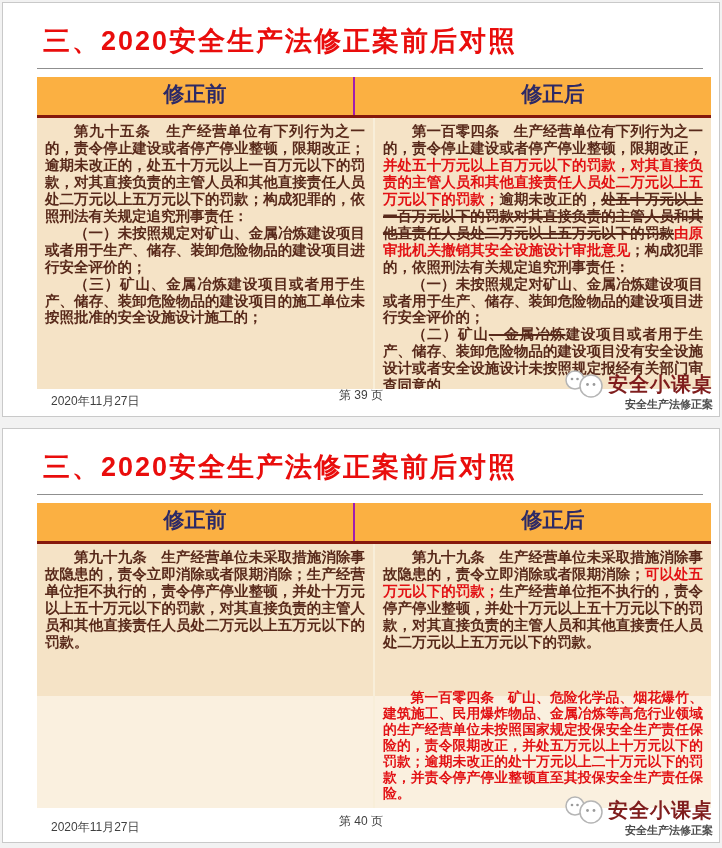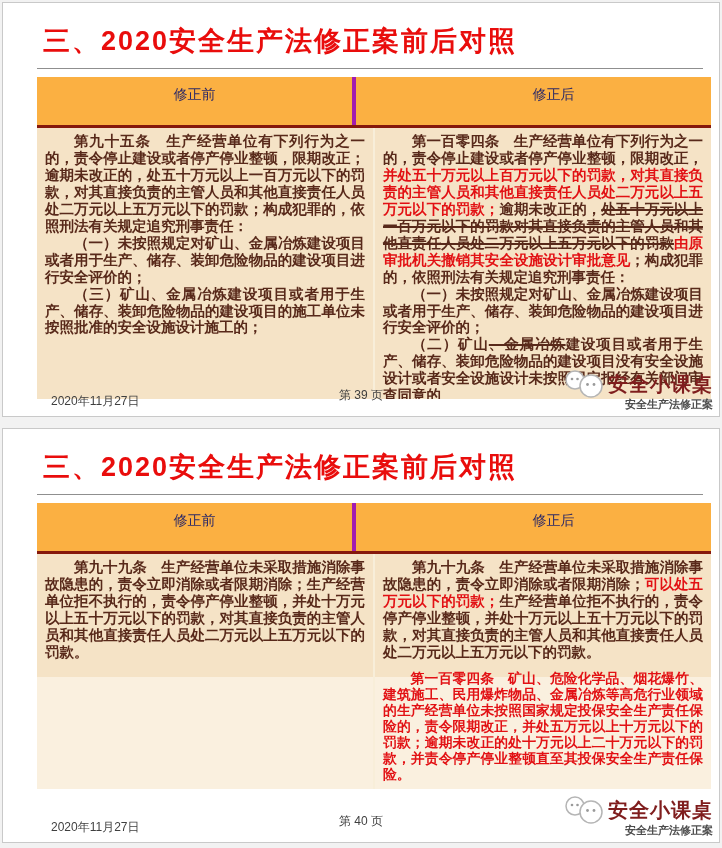--- a/index.html
+++ b/index.html
@@ -18,35 +18,35 @@
   .slide-title{
     margin:0;padding:20px 0 0 40px;height:38px;
     font-size:27px;font-weight:bold;letter-spacing:2px;
     color:var(--title-red,#e90d0c);
     white-space:nowrap;
   }
   .title-rule{border:none;border-top:1px solid #8f8f8f;margin:7px 16px 0 34px;}
   .cmp-table{margin:8px 8px 0 34px;}
   .thead{display:flex;background:var(--header-orange,#fbb042);border-bottom:3px solid #86180c;}
   .th{
-    flex:1;text-align:center;line-height:34px;height:48px;
-    font-size:14px;font-weight:normal;color:var(--header-navy,#2c2966);
+    flex:1;text-align:center;line-height:34px;height:38px;
+    font-size:21px;font-weight:bold;color:var(--header-navy,#2c2966);
   }
-  .th.after{border-left:4px solid #a21caf;padding-left:40px;}
+  .th.after{border-left:2px solid #a21caf;padding-left:40px;}
   .trow{display:flex;background:var(--cell-cream,#f5e3c6);}
   .trow.light{background:var(--cell-cream-light,#faf0df);}
   .td{
     flex:1;box-sizing:border-box;padding:5px 8px 6px 8px;overflow:hidden;
     color:var(--body-maroon,#58291a);
     font-size:14.5px;line-height:1.17;font-weight:600;
     text-align:justify;
   }
   .td.after{border-left:2px solid #f8eed9;}
   .row-s1{height:271px;}
-  .row1-s2{height:123px;}
+  .row1-s2{height:152px;}
   .row2-s2{height:112px;align-items:flex-end;}
   .row2-s2 .td{font-size:13.8px;line-height:1.16;}
   .para{margin:0;text-indent:2em;}
   .seg-r{color:var(--highlight-red,#e21114);font-weight:bold;}
   .seg-st{text-decoration:line-through;text-decoration-thickness:2px;}
   .footer{
     position:absolute;left:0;right:0;bottom:6px;height:16px;
     font-size:12px;color:#3f3f3f;
   }
   .footer .date{position:absolute;left:48px;bottom:0;}

